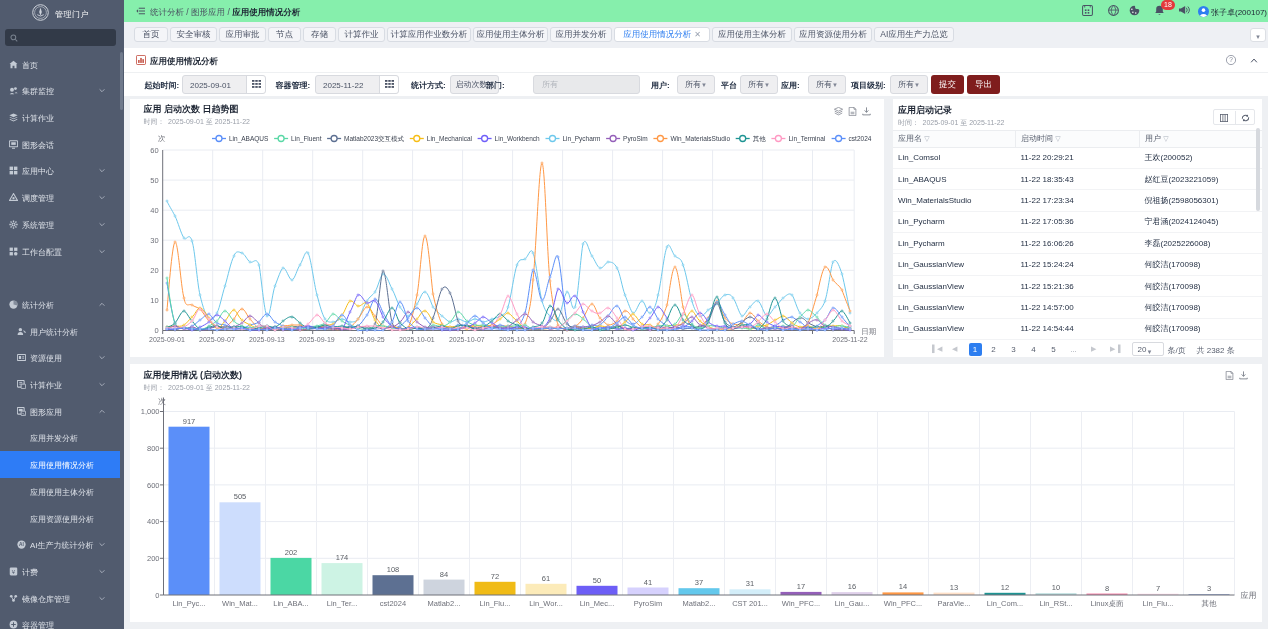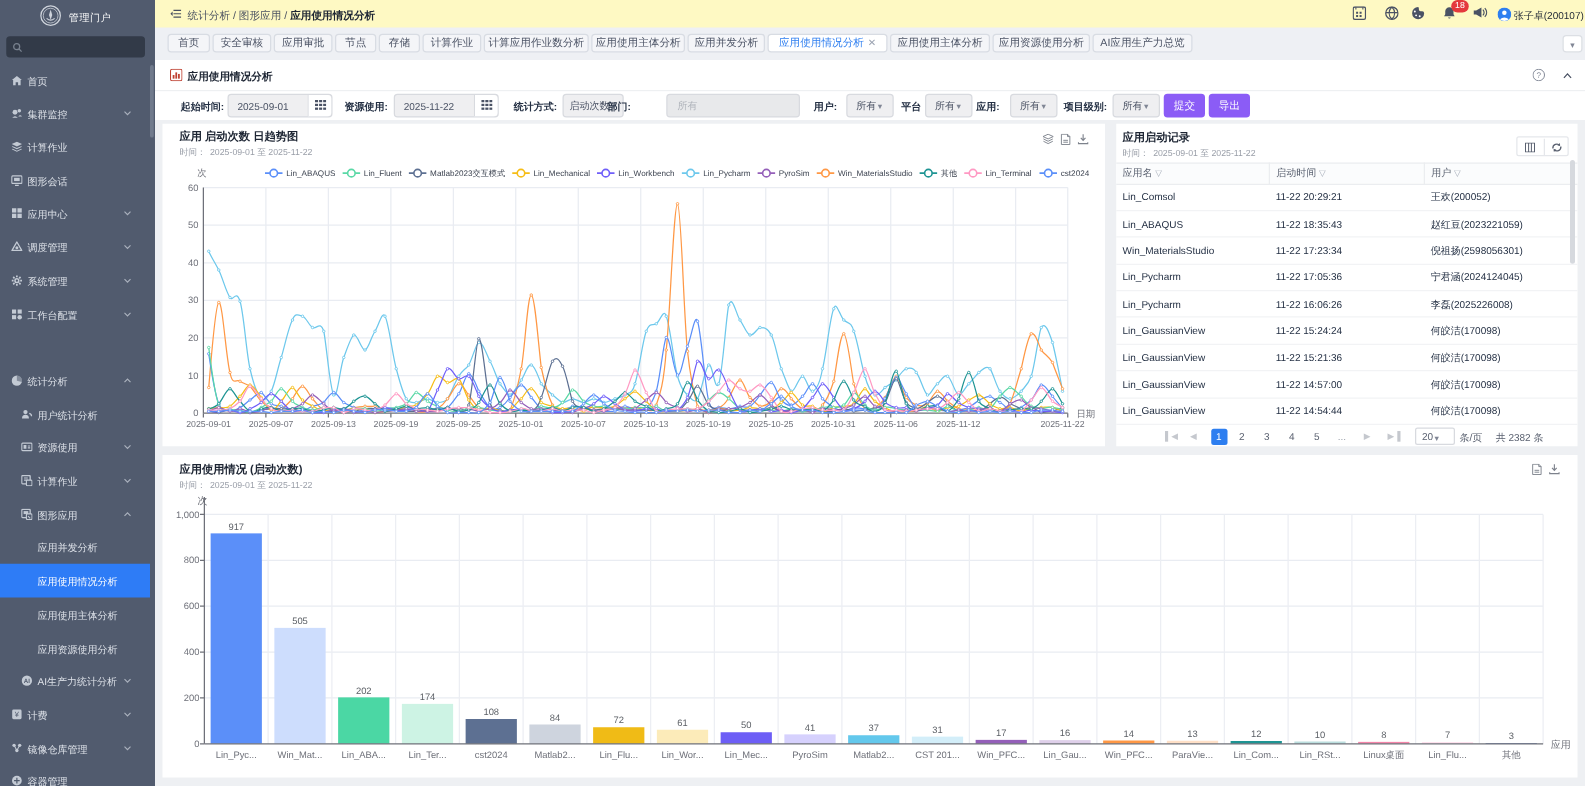--- a/index.html
+++ b/index.html
@@ -17,39 +17,39 @@
 .mi .ic { position:absolute; left:9px; top:9px; width:9px; height:9px; }
 .mi .ic2 { position:absolute; left:17px; top:9px; width:9px; height:9px; }
 .mi .tx { position:absolute; left:22px; top:9px; white-space:nowrap; }
 .mi .tx2 { position:absolute; left:30px; top:9px; white-space:nowrap; }
 .mi .ch { position:absolute; right:15px; top:11px; width:6px; height:5px; }
 .mi.active { background:#2e7cf6; color:#fff; }
 .sbar { position:absolute; left:120px; width:3px; background:#707a8c; border-radius:2px; }
 
 
 #main { position:absolute; left:124px; top:0; width:1144px; height:629px; }
-#crumbbar { position:absolute; left:0; top:0; width:1144px; height:35px; background:#fef9c3; }
+#crumbbar { position:absolute; left:0; top:0; width:1144px; height:35px; background:#86efac; }
 #crumbbar .bc { position:absolute; left:26px; top:7px; font-size:8.5px; color:#495060; }
 #crumbbar .bc b { color:#1d2533; font-weight:bold; }
 #tabbar { position:absolute; left:0; top:21.5px; width:1144px; height:26px; background:#eef0f4; }
 .tab { position:absolute; top:5.5px; height:15px; background:#f4f5f8; border:1px solid #d8dce3; border-radius:3px; font-size:8.5px; color:#4a5264; text-align:center; line-height:13px; white-space:nowrap; }
 .tab.on { background:#fff; color:#2d7ef0; }
 .tab .x { color:#9aa2b1; margin-left:3px; font-size:8px; }
 #tabmore { position:absolute; right:2px; top:6px; width:16px; height:14px; background:#fff; border:1px solid #dcdfe4; border-radius:3px; color:#808695; font-size:7px; text-align:center; line-height:15px; }
 
 
 #phead { position:absolute; left:0; top:47.5px; width:1144px; height:25px; background:#fff; border-bottom:1px solid #eef0f2; }
 #phead .tt { position:absolute; left:26px; top:8px; font-size:8.5px; font-weight:bold; color:#1d2533; }
 #filters { position:absolute; left:0; top:72.5px; width:1144px; height:23px; background:#fff; font-size:8px; color:#243044; }
 .flab { position:absolute; top:7px; font-weight:bold; white-space:nowrap; }
 .fin { position:absolute; top:2px; height:19px; border:1px solid #d8dadf; border-radius:3px; background:#efeff1; font-size:8px; color:#4a5264; }
 .fin .cal { position:absolute; right:0; top:0; width:19px; height:17px; background:#fff; border-left:1px solid #d8dadf; border-radius:0 3px 3px 0; }
 .fin .val { position:absolute; left:7px; top:5px; }
 .fsel { position:absolute; top:2px; height:19px; border:1px solid #d8dadf; border-radius:3px; background:#efeff1; font-size:8px; color:#4a5264; text-align:center; line-height:17px; }
-.btn { position:absolute; top:2px; height:19px; background:#8b5cf6; border-radius:3px; color:#fff; font-size:8.5px; text-align:center; line-height:19px; }
+.btn { position:absolute; top:2px; height:19px; background:#7f1d1d; border-radius:3px; color:#fff; font-size:8.5px; text-align:center; line-height:19px; }
 
 
 .card { position:absolute; background:#fff; }
 .ct { position:absolute; font-size:9px; font-weight:bold; color:#1d2533; white-space:nowrap; }
 .cs { position:absolute; font-size:7px; color:#999ea8; white-space:nowrap; }
 
 
 #rec { left:769px; top:99px; width:369px; height:258px; }
 #rec .btns { position:absolute; left:320px; top:10px; width:42px; height:16px; border:1px solid #e5e7eb; border-radius:2px; background:#fff; }
 #rec .btns .sep { position:absolute; left:21px; top:1px; width:1px; height:13px; background:#e5e7eb; }
@@ -365,21 +365,21 @@
                 <rect x="0" y="3.7" width="3" height="2.2"></rect>
                 <rect x="4" y="3.7" width="3" height="2.2"></rect>
                 <rect x="8" y="3.7" width="3" height="2.2"></rect>
                 <rect x="0" y="7.4" width="3" height="2.2"></rect>
                 <rect x="4" y="7.4" width="3" height="2.2"></rect>
                 <rect x="8" y="7.4" width="3" height="2.2"></rect>
               </g>
             </svg>
           </span>
         </div>
-<span class="flab" style="left:151.5px;">资源使用:</span>
+<span class="flab" style="left:151.5px;">容器管理:</span>
 <div class="fin" style="left:191px;width:84px;">
           <span class="val">2025-11-22</span>
           <span class="cal">
             <svg style="position:absolute;left:5px;top:4px;" width="9" height="9" viewBox="0 0 11 11">
               <g fill="#4a5264">
                 <rect x="0" y="0" width="3" height="2.2"></rect>
                 <rect x="4" y="0" width="3" height="2.2"></rect>
                 <rect x="8" y="0" width="3" height="2.2"></rect>
                 <rect x="0" y="3.7" width="3" height="2.2"></rect>
                 <rect x="4" y="3.7" width="3" height="2.2"></rect>

